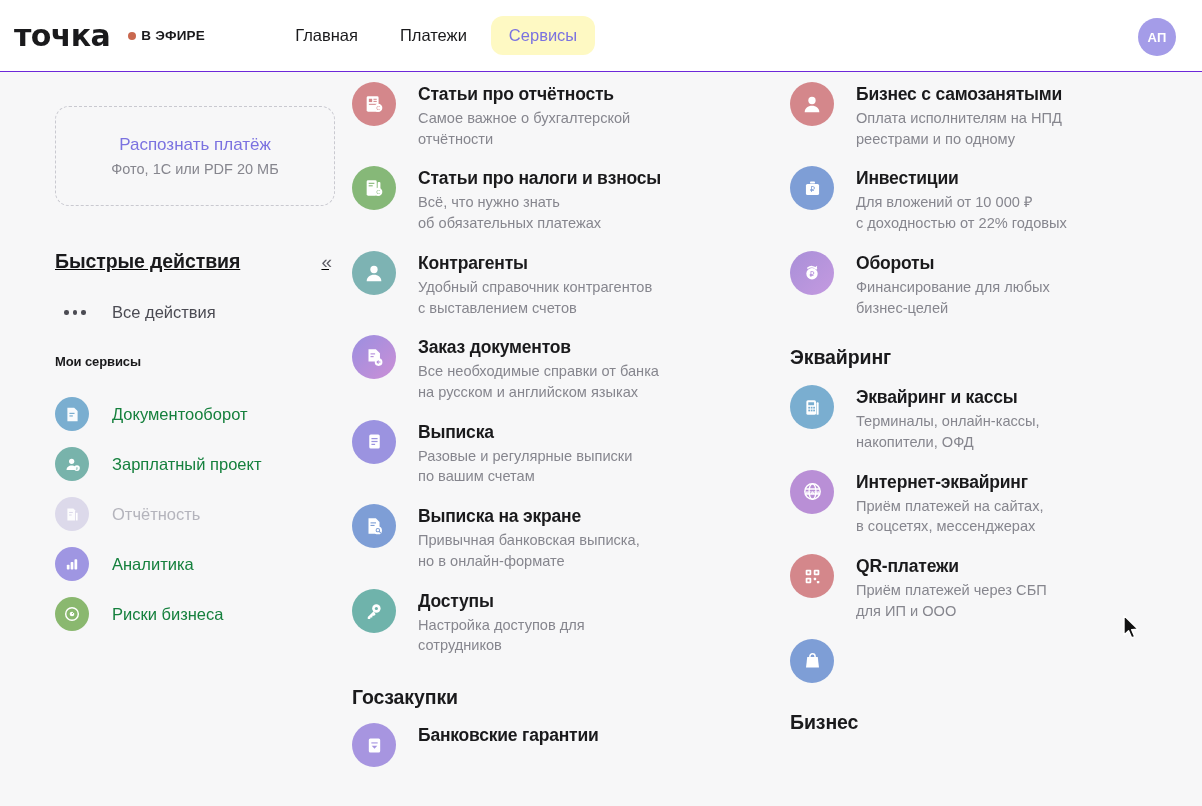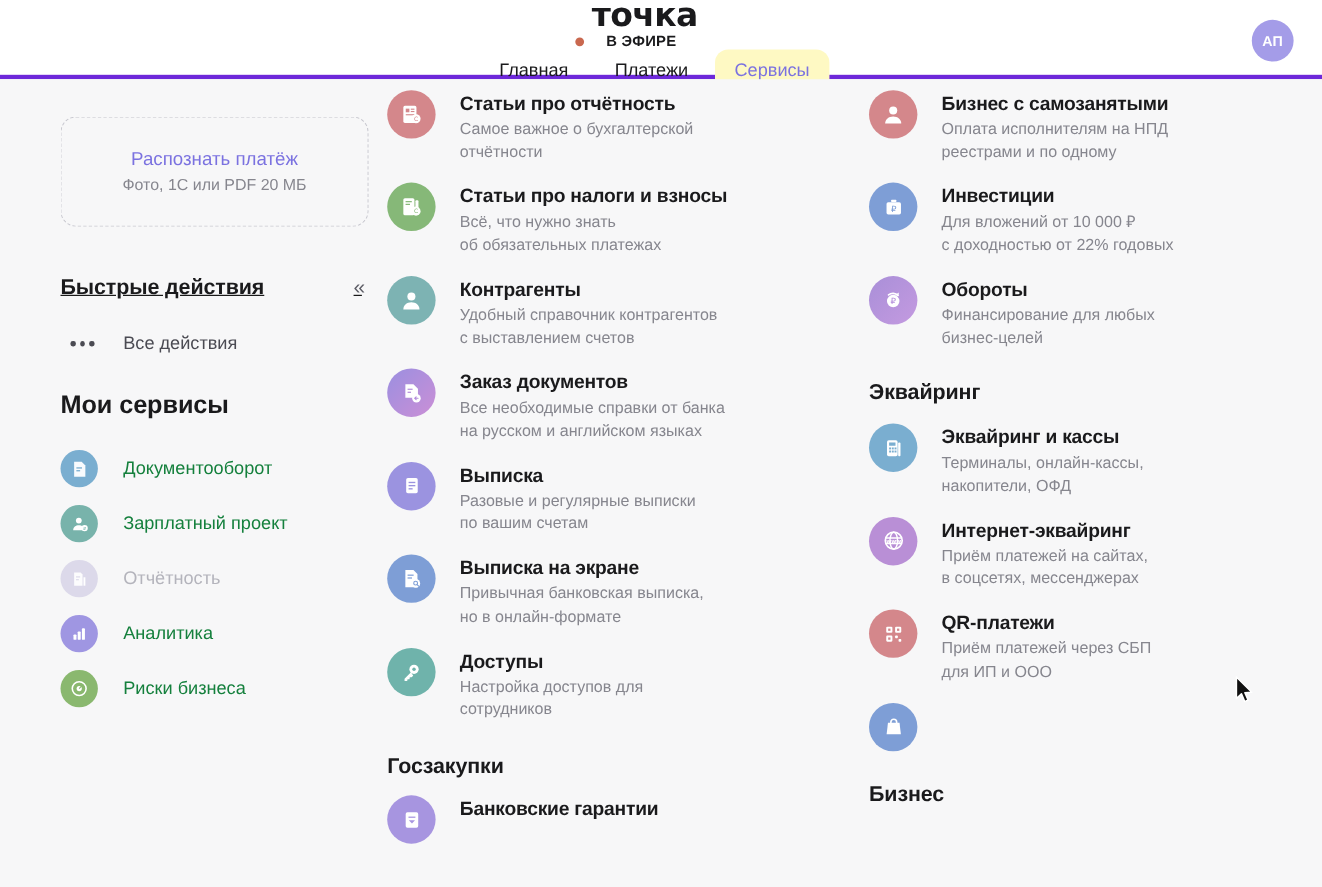--- a/index.html
+++ b/index.html
@@ -14,39 +14,38 @@
   }
 
   
   .header {
     position: relative;
     height: 72px;
     background: #ffffff;
     display: flex;
     align-items: center;
     padding: 0 26px 0 14px;
-    border-bottom: 4px solid #6d28d9;
-    flex-direction: column;
+    border-bottom: 1px solid #6d28d9;
   }
 
   .logo {
     font-size: 30px;
     font-weight: 700;
     letter-spacing: -0.6px;
     color: #1a1a1c;
     line-height: 1;
     margin-right: 18px;
     font-family: "DejaVu Sans", sans-serif;
   }
 
   .onair {
     display: flex;
     align-items: center;
-    gap: 20px;
-    margin-right: 52px;
+    gap: 5px;
+    margin-right: 72px;
   }
   .onair-dot {
     width: 8px; height: 8px;
     border-radius: 50%;
     background: #c9684f;
     flex: none;
   }
   .onair-label {
     font-size: 13.5px;
     font-weight: 700;
@@ -169,21 +168,21 @@
     border-radius: 50%;
     background: #4b4b53;
     display: block;
   }
   .all-actions-label {
     font-size: 16.5px;
     color: #4b4b53;
   }
 
   .subsection-title {
-    font-size: 23px;
+    font-size: 13px;
     font-weight: 700;
     color: #1a1a1c;
     margin-top: 32px;
     letter-spacing: -0.1px;
   }
 
   .svc-list { margin-top: 20px; }
   .svc-row {
     display: flex;
     align-items: center;

